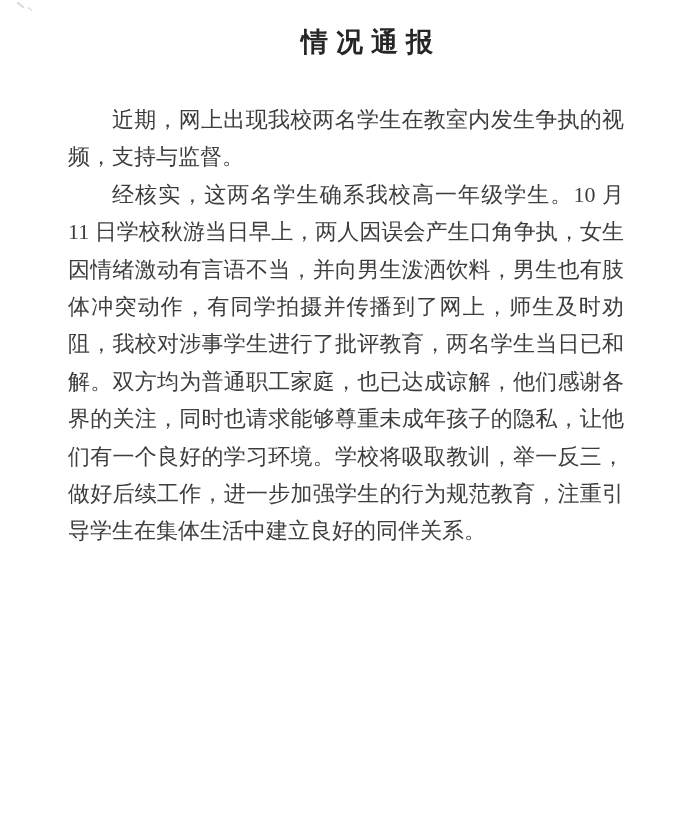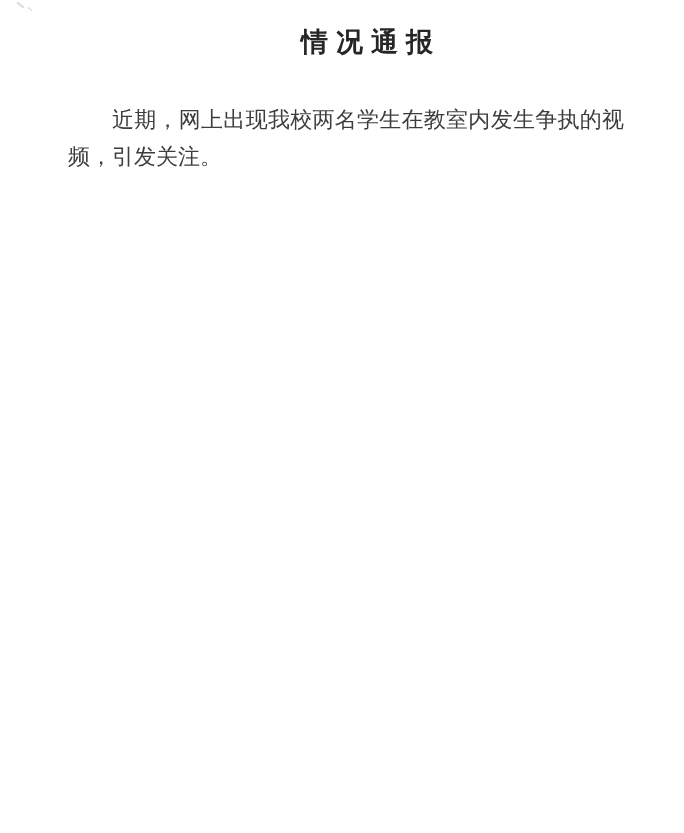--- a/index.html
+++ b/index.html
@@ -68,21 +68,22 @@
 <body>
 
 <div class="page">
 
   <div class="speck s1"></div>
   <div class="speck s2"></div>
 
   <h1 class="title">情况通报</h1>
 
   <div class="body">
-    <p>近期，网上出现我校两名学生在教室内发生争执的视频，引发关注。</p>
+    <p>近期，网上出现我校两名学生在教室内发生争执的视频，支持与监督。</p>
+    <p>经核实，这两名学生确系我校高一年级学生。10 月 11 日学校秋游当日早上，两人因误会产生口角争执，女生因情绪激动有言语不当，并向男生泼洒饮料，男生也有肢体冲突动作，有同学拍摄并传播到了网上，师生及时劝阻，我校对涉事学生进行了批评教育，两名学生当日已和解。双方均为普通职工家庭，也已达成谅解，他们感谢各界的关注，同时也请求能够尊重未成年孩子的隐私，让他们有一个良好的学习环境。学校将吸取教训，举一反三，做好后续工作，进一步加强学生的行为规范教育，注重引导学生在集体生活中建立良好的同伴关系。</p>
   </div>
 
   <div class="signature-block">
     <div class="sig-name">上海市高境第一中学</div>
   </div>
 
   <div class="watermark">
     <svg class="wx" width="30" height="24" viewBox="0 0 30 24">
       <ellipse cx="11" cy="9.6" rx="10" ry="8.6" fill="#b3b3b3"></ellipse>
       <path d="M 6 16.5 L 4.2 21 L 9.5 18" fill="#b3b3b3"></path>

